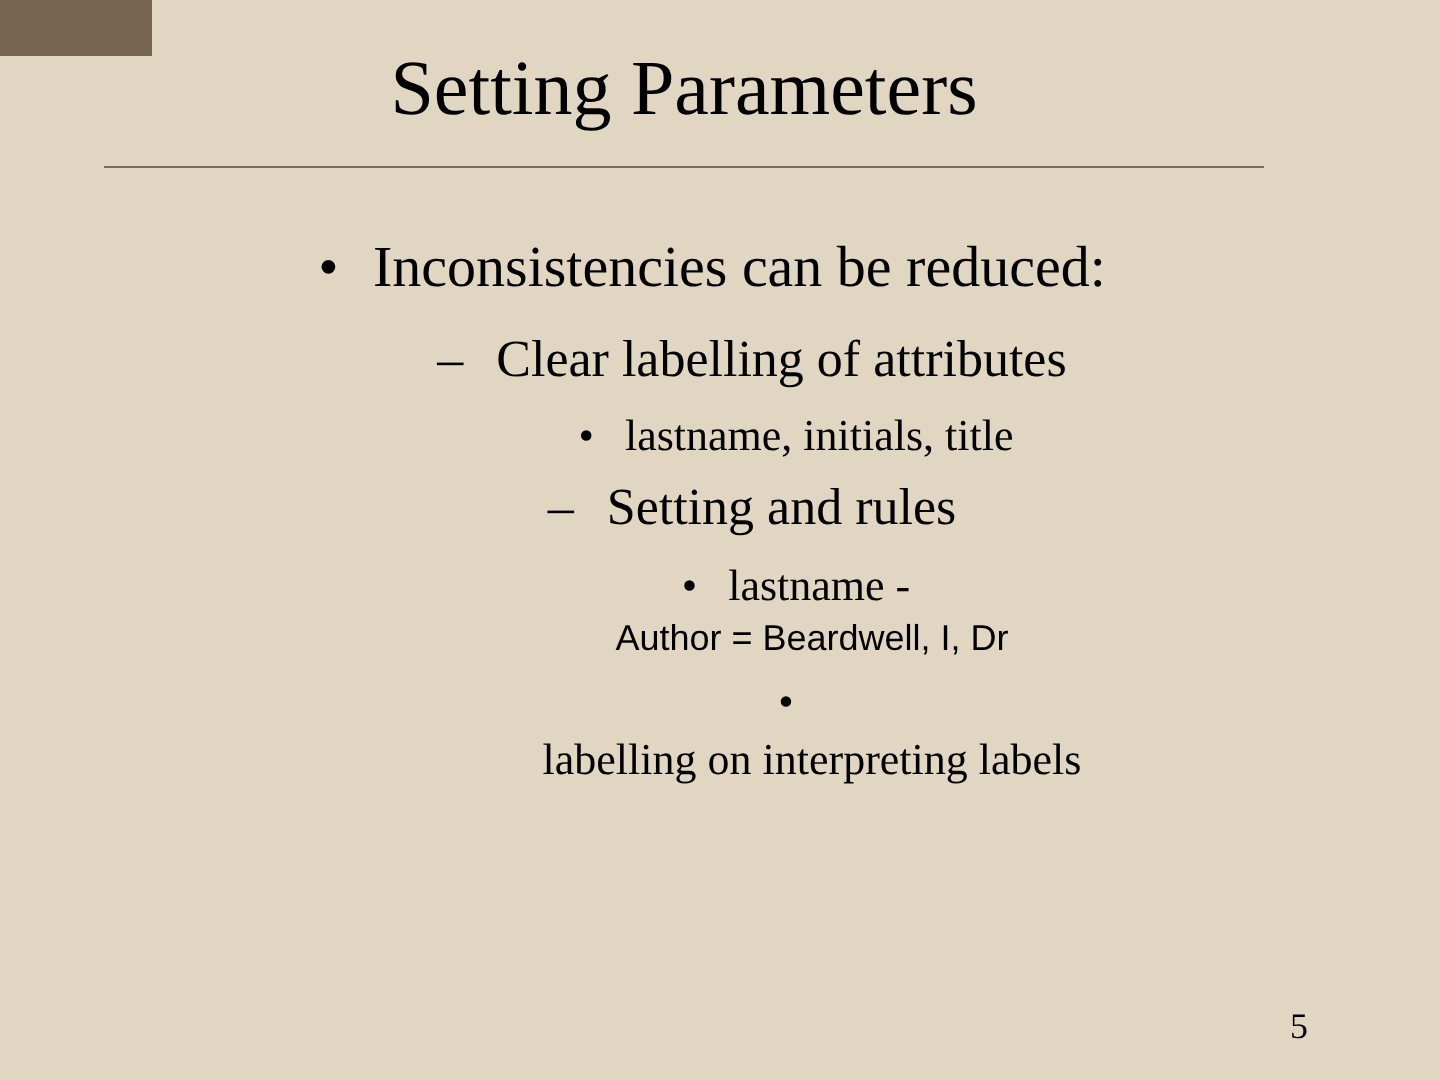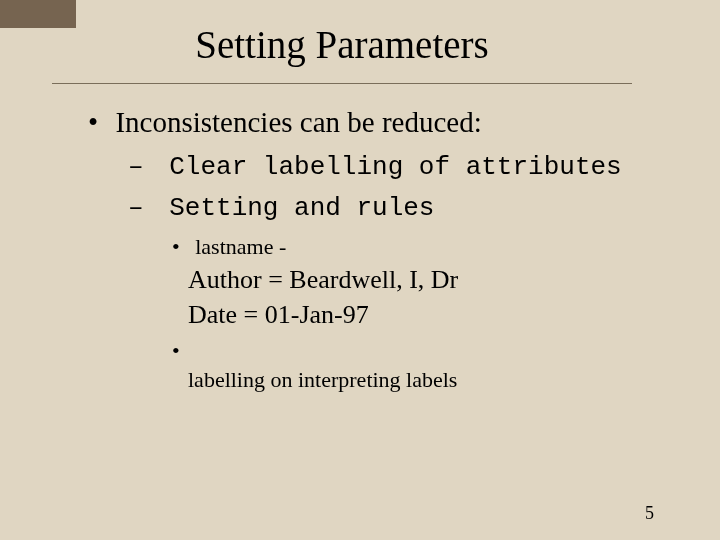--- a/index.html
+++ b/index.html
@@ -34,59 +34,58 @@
     font-weight: normal;
   }
   .rule {
     margin: 6px 52px 0 52px;
     border: none;
     border-top: 1px solid #7a6e5a;
   }
   .content {
     padding: 20px 60px 0 60px;
   }
-  ul { margin: 0; padding: 0; list-style: none; }
+  ul { margin: 12px; padding: 0; list-style: none; text-align: center; }
   li { margin: 0; padding: 0; }
 
   .lvl1 {
     font-size: 29px;
     line-height: 1.3;
     padding-left: 46px;
     text-indent: -18px;
     margin-bottom: 8px;
   }
   .lvl1::before { content: "•"; padding-right: 10px; }
 
   .lvl2 {
     font-size: 26px;
     line-height: 1.35;
     padding-left: 86px;
     text-indent: -18px;
     margin-bottom: 6px;
-    font-family: Liberation Mono, monospace;
   }
   .lvl2::before { content: "–"; padding-right: 10px; }
 
   .lvl3 {
     font-size: 22px;
     line-height: 1.35;
     padding-left: 128px;
     text-indent: -16px;
     margin-bottom: 4px;
   }
   .lvl3::before { content: "•"; padding-right: 10px; }
 
   .lvl3 .sub {
     display: block;
     padding-left: 0px;
     text-indent: 0;
   }
   .mono {
-    font-family: Liberation Serif, serif;
-    font-size: 26px;
+    font-family: Liberation Sans, sans-serif;
+    font-size: 18px;
   }
   .pagenum {
     position: absolute;
     right: 30px;
     bottom: 16px;
     font-size: 18px;
   }
 </style>
 </head>
 <body>
@@ -99,29 +98,31 @@
 
   <div class="content">
     <ul>
       <li class="lvl1">
         <span>Inconsistencies can be reduced:</span>
       </li>
 
       <li class="lvl2">
         <span>Clear labelling of attributes</span>
       </li>
+      <li class="lvl3">
+        <span>lastname, initials, title</span>
+      </li>
 
       <li class="lvl2">
         <span>Setting and rules</span>
       </li>
 
       <li class="lvl3">
         <span>lastname -</span>
         <span class="sub mono">Author = Beardwell, I, Dr</span>
-        <span class="sub mono">Date = 01-Jan-97</span>
       </li>
 
       <li class="lvl3">
         <span class="sub">labelling on interpreting labels</span>
       </li>
     </ul>
   </div>
 
   <div class="pagenum">5</div>
 </div>

